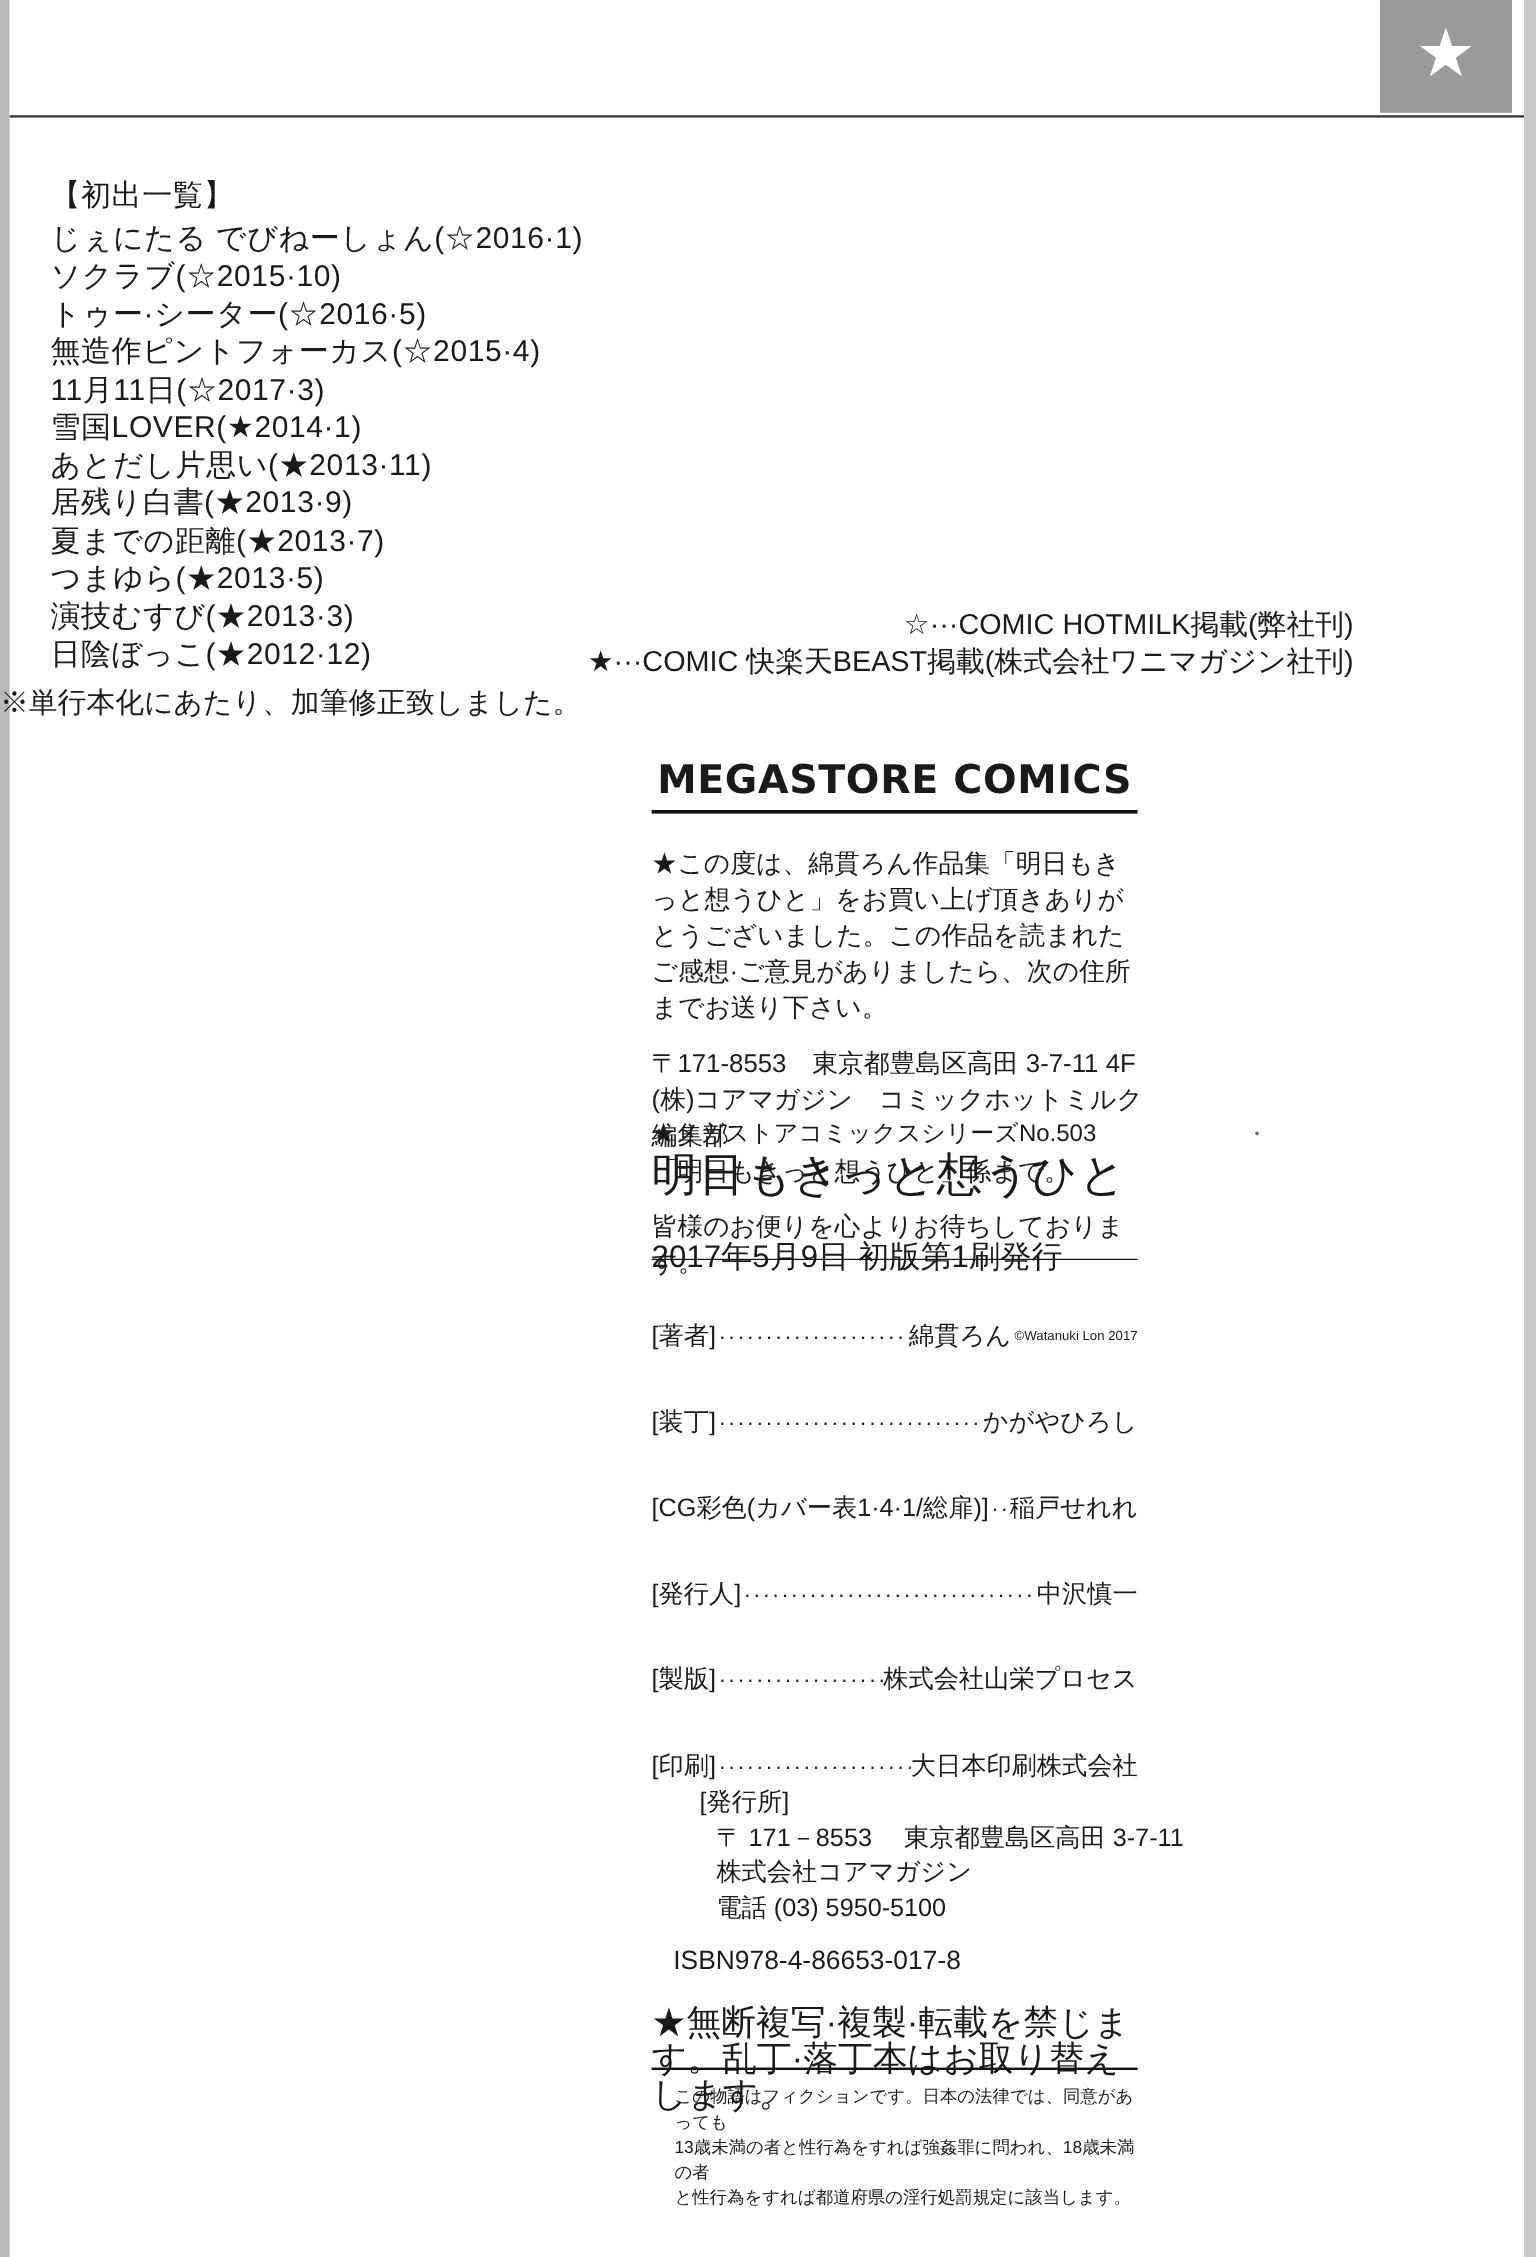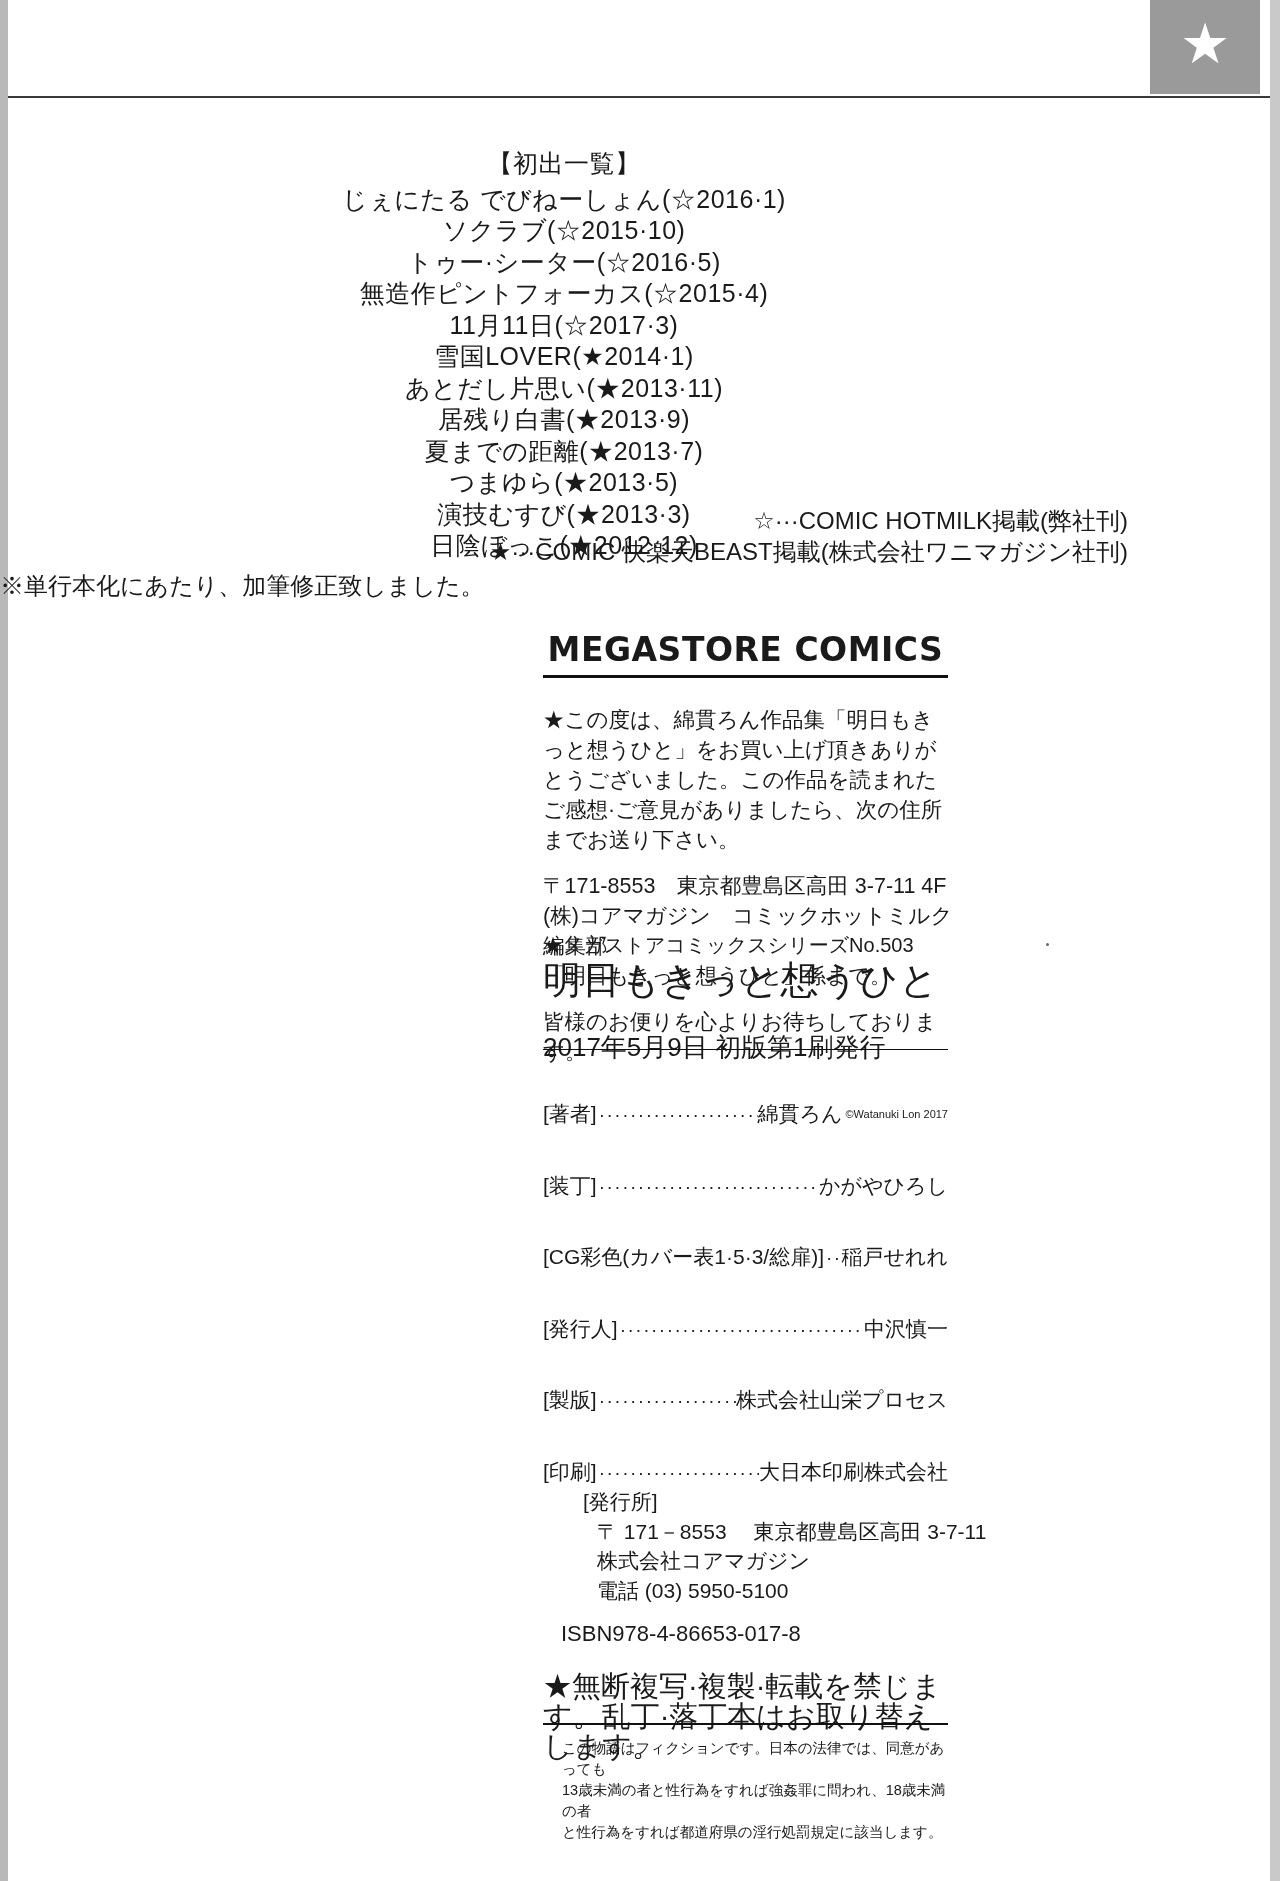--- a/index.html
+++ b/index.html
@@ -56,24 +56,25 @@
     font-size: 56px;
     line-height: 1;
     margin-top: -6px;
   }
 
   .credits {
     position: absolute;
     left: 0;
     top: 148px;
     width: 1128px;
-    text-align: center;
+    text-align: left;
     font-size: 25px;
     line-height: 31.5px;
     letter-spacing: 0.5px;
+    padding-left: 42px;
   }
   .credits .head {
     margin-bottom: 4px;
   }
   .credits .row {
     white-space: nowrap;
   }
   .legend {
     position: absolute;
     left: 0;
@@ -300,21 +301,21 @@
       <span class="val"><span>綿貫ろん</span><span class="tiny">©Watanuki Lon 2017</span></span>
     </div>
 
     <div class="line">
       <span class="lbl">[装丁]</span>
       <span class="dots">························································</span>
       <span class="val">かがやひろし</span>
     </div>
 
     <div class="line">
-      <span class="lbl">[CG彩色(カバー表1·5·3/総扉)]</span>
+      <span class="lbl">[CG彩色(カバー表1·4·1/総扉)]</span>
       <span class="dots">························································</span>
       <span class="val">稲戸せれれ</span>
     </div>
 
     <div class="line">
       <span class="lbl">[発行人]</span>
       <span class="dots">························································</span>
       <span class="val">中沢慎一</span>
     </div>
 

